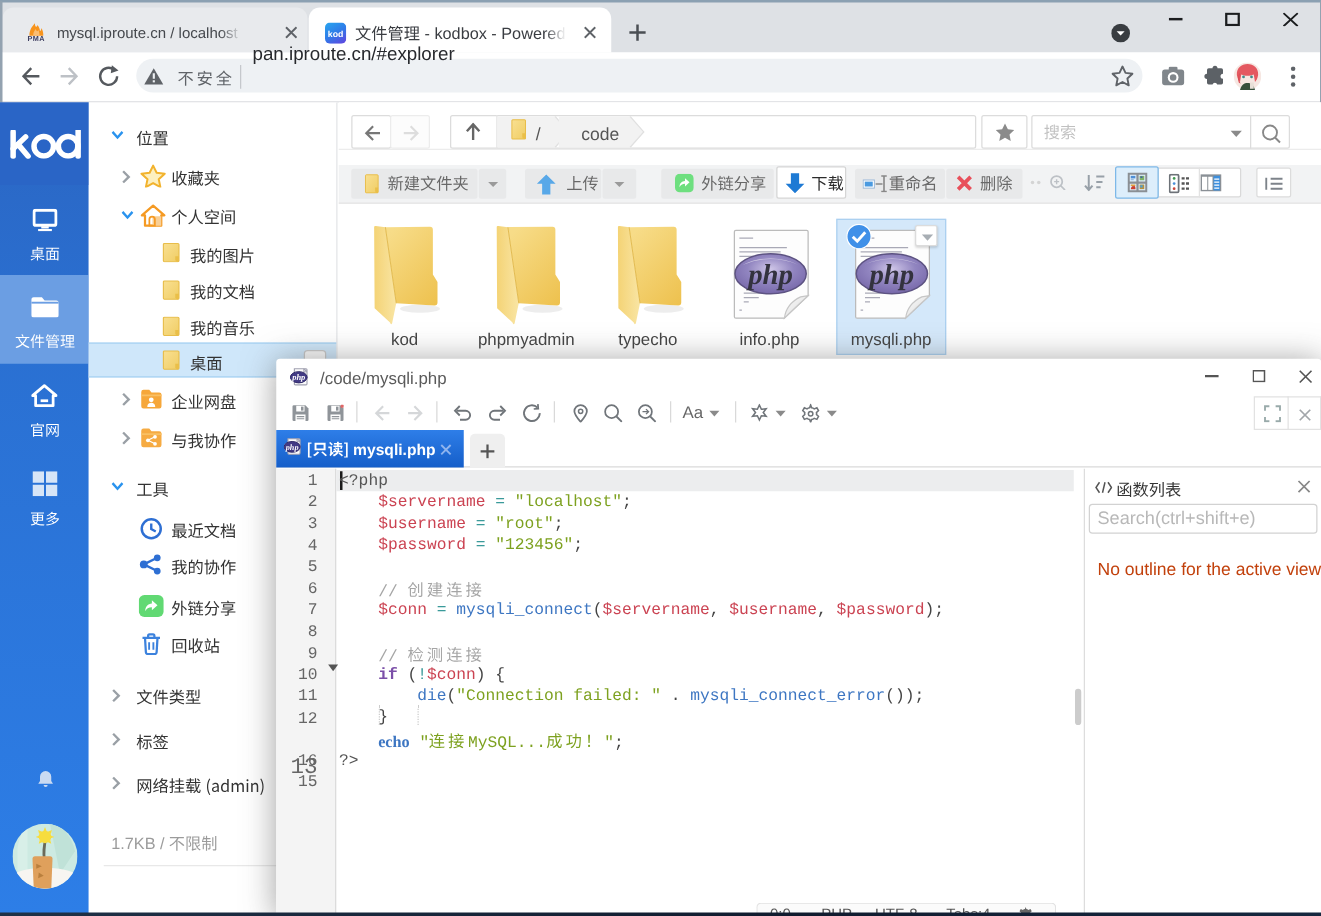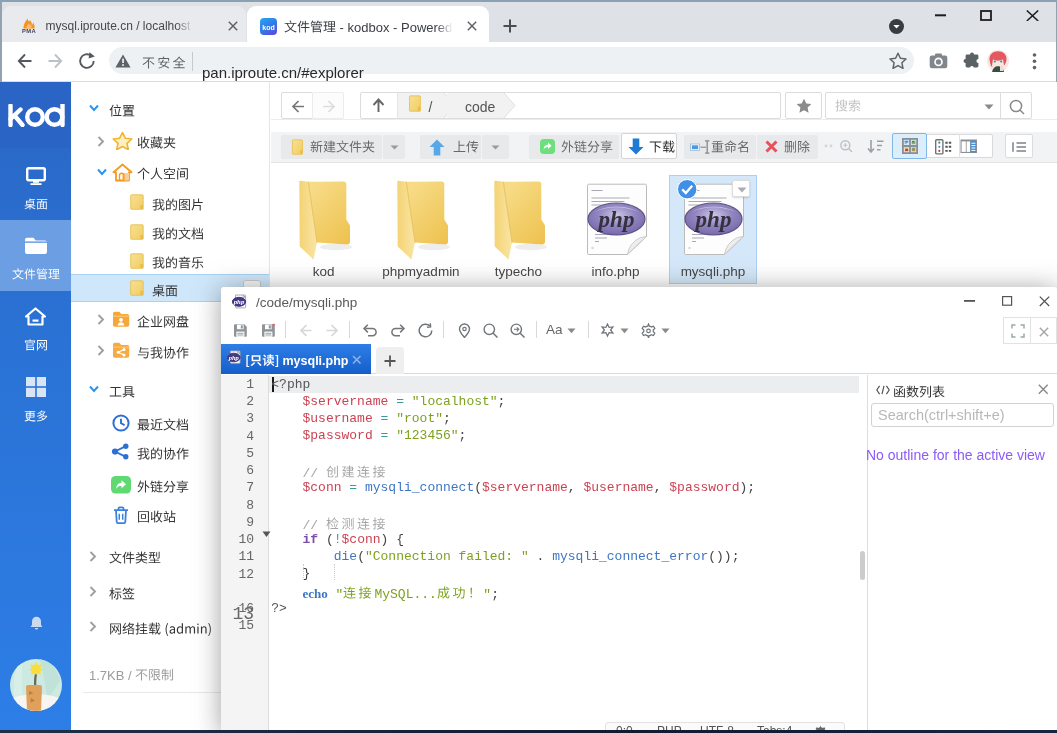--- a/index.html
+++ b/index.html
@@ -75,21 +75,21 @@
     <rect x="7.2" y="10.2" width="1.7" height="1.7" fill="#eef1f4"></rect>
   </svg>
 <div style="position:absolute;left:142px;top:54px;"><svg style="display:inline-block;vertical-align:-3.38px;overflow:visible;" width="45.9" height="16.9" viewBox="0 0 3530.8 1300.0">
       <g fill="#5f6368" transform="translate(0,1040.0) scale(1,-1)">
         <path transform="translate(0.0,0)" d="M559 478C678 398 828 280 899 203L960 261C885 338 733 450 615 526ZM69 770V693H514C415 522 243 353 44 255C60 238 83 208 95 189C234 262 358 365 459 481V-78H540V584C566 619 589 656 610 693H931V770Z"></path>
         <path transform="translate(1176.9,0)" d="M414 823C430 793 447 756 461 725H93V522H168V654H829V522H908V725H549C534 758 510 806 491 842ZM656 378C625 297 581 232 524 178C452 207 379 233 310 256C335 292 362 334 389 378ZM299 378C263 320 225 266 193 223C276 195 367 162 456 125C359 60 234 18 82 -9C98 -25 121 -59 130 -77C293 -42 429 10 536 91C662 36 778 -23 852 -73L914 -8C837 41 723 96 599 148C660 209 707 285 742 378H935V449H430C457 499 482 549 502 596L421 612C401 561 372 505 341 449H69V378Z"></path>
         <path transform="translate(2353.8,0)" d="M493 851C392 692 209 545 26 462C45 446 67 421 78 401C118 421 158 444 197 469V404H461V248H203V181H461V16H76V-52H929V16H539V181H809V248H539V404H809V470C847 444 885 420 925 397C936 419 958 445 977 460C814 546 666 650 542 794L559 820ZM200 471C313 544 418 637 500 739C595 630 696 546 807 471Z"></path>
       </g>
     </svg></div>
 <div style="position:absolute;left:192px;top:52px;width:1px;height:19px;background:#c5c8cc;"></div>
-<div style="position:absolute;left:202px;top:64px;font-size:15px;color:#27292d;">pan.iproute.cn/#explorer</div>
+<div style="position:absolute;left:202px;top:35px;font-size:15px;color:#27292d;">pan.iproute.cn/#explorer</div>
 <svg style="position:absolute;left:889px;top:52px;" width="18" height="18" viewBox="0 0 18 18">
     <path d="M9 1.2 L11.4 6.3 L17 7 L12.9 10.8 L14 16.3 L9 13.6 L4 16.3 L5.1 10.8 L1 7 L6.6 6.3 Z" fill="none" stroke="#5f6368" stroke-width="1.5" stroke-linejoin="round"></path>
   </svg>
 <svg style="position:absolute;left:929px;top:53px;" width="19" height="16" viewBox="0 0 19 16">
     <rect x="0.7" y="2.6" width="17.6" height="12.6" rx="2.2" fill="#80868b"></rect>
     <rect x="6" y="0.4" width="7" height="3.4" rx="1" fill="#80868b"></rect>
     <circle cx="9.5" cy="8.9" r="4.3" fill="#fff"></circle>
     <circle cx="9.5" cy="8.9" r="2.6" fill="#80868b"></circle>
   </svg>
 <svg style="position:absolute;left:963px;top:52px;" width="18" height="18" viewBox="0 0 18 18">
@@ -959,21 +959,21 @@
         <path transform="translate(1000.0,0)" d="M443 821C425 782 393 723 368 688L417 664C443 697 477 747 506 793ZM88 793C114 751 141 696 150 661L207 686C198 722 171 776 143 815ZM410 260C387 208 355 164 317 126C279 145 240 164 203 180C217 204 233 231 247 260ZM110 153C159 134 214 109 264 83C200 37 123 5 41 -14C54 -28 70 -54 77 -72C169 -47 254 -8 326 50C359 30 389 11 412 -6L460 43C437 59 408 77 375 95C428 152 470 222 495 309L454 326L442 323H278L300 375L233 387C226 367 216 345 206 323H70V260H175C154 220 131 183 110 153ZM257 841V654H50V592H234C186 527 109 465 39 435C54 421 71 395 80 378C141 411 207 467 257 526V404H327V540C375 505 436 458 461 435L503 489C479 506 391 562 342 592H531V654H327V841ZM629 832C604 656 559 488 481 383C497 373 526 349 538 337C564 374 586 418 606 467C628 369 657 278 694 199C638 104 560 31 451 -22C465 -37 486 -67 493 -83C595 -28 672 41 731 129C781 44 843 -24 921 -71C933 -52 955 -26 972 -12C888 33 822 106 771 198C824 301 858 426 880 576H948V646H663C677 702 689 761 698 821ZM809 576C793 461 769 361 733 276C695 366 667 468 648 576Z"></path>
         <path transform="translate(2000.0,0)" d="M642 724V164H716V724ZM848 835V17C848 1 842 -4 826 -4C810 -5 758 -5 703 -3C713 -24 725 -56 728 -76C805 -76 853 -74 882 -63C912 -51 924 -29 924 18V835ZM181 302C232 267 294 218 333 181C265 85 178 17 79 -22C95 -37 115 -66 124 -85C336 10 491 205 541 552L495 566L482 563H257C273 611 287 662 299 714H571V786H61V714H224C189 561 133 419 53 326C70 315 99 290 111 276C158 335 198 409 232 494H459C440 400 411 317 373 247C334 281 273 326 224 357Z"></path>
         <path transform="translate(3000.0,0)" d="M252 -79C275 -64 312 -51 591 38C587 54 581 83 579 104L335 31V251C395 292 449 337 492 385C570 175 710 23 917 -46C928 -26 950 3 967 19C868 48 783 97 714 162C777 201 850 253 908 302L846 346C802 303 732 249 672 207C628 259 592 319 566 385H934V450H536V539H858V601H536V686H902V751H536V840H460V751H105V686H460V601H156V539H460V450H65V385H397C302 300 160 223 36 183C52 168 74 140 86 122C142 142 201 170 258 203V55C258 15 236 -2 219 -11C231 -27 247 -61 252 -79Z"></path>
       </g>
     </svg></div>
 <svg style="position:absolute;left:1038px;top:384px;" width="10.5" height="10.5" viewBox="0 0 10.5 10.5">
     <path d="M0.8 0.8 L9.7 9.7 M9.7 0.8 L0.8 9.7" stroke="#888" stroke-width="1.4"></path>
   </svg>
 <div style="position:absolute;left:871px;top:402.5px;width:183px;height:24.5px;background:#fff;border:1px solid #d2d2d2;border-radius:3px;"></div>
 <div style="position:absolute;left:878px;top:407px;font-size:14.5px;color:#b8b8b8;">Search(ctrl+shift+e)</div>
-<div style="position:absolute;left:866px;top:447px;width:191px;text-align:left;font-size:14px;color:#8b5cf6;">No outline for the active view</div>
+<div style="position:absolute;left:866px;top:447px;width:191px;text-align:right;font-size:14px;color:#c2410c;">No outline for the active view</div>
 <div style="position:absolute;left:604.5px;top:722px;width:240px;height:11px;background:#fbfbfb;border:1px solid #e2e2e2;border-bottom:none;border-radius:4px 4px 0 0;"></div>
 <div style="position:absolute;font-size:12px;color:#555;top:723.5px;left:616px;">0:0</div>
 <div style="position:absolute;font-size:12px;color:#555;top:723.5px;left:657px;">PHP</div>
 <div style="position:absolute;font-size:12px;color:#555;top:723.5px;left:700px;">UTF-8</div>
 <div style="position:absolute;font-size:12px;color:#555;top:723.5px;left:757px;">Tabs:4</div>
 <svg style="position:absolute;left:815px;top:725px;" width="11" height="11" viewBox="0 0 11 11">
     <path d="M5.5 0.5 L6.1 2.2 a3.5 3.5 0 0 1 1.6 0.7 L9.4 2.2 L10.4 4 L9.1 5.2 a3.5 3.5 0 0 1 0 1.3 L10.4 7.7 L9.4 9.5 L7.7 8.9 a3.5 3.5 0 0 1 -1.6 0.7 L5.5 11.2 L4.9 9.6 a3.5 3.5 0 0 1 -1.6 -0.7 L1.6 9.5 L0.6 7.7 L1.9 6.5 a3.5 3.5 0 0 1 0 -1.3 L0.6 4 L1.6 2.2 L3.3 2.9 A3.5 3.5 0 0 1 4.9 2.2 Z" fill="#666"></path>
   </svg>
 <div style="position:absolute;left:0;top:730px;width:1057px;height:3px;background:linear-gradient(90deg,#1f3147 0%,#101b2e 60%,#15273f 100%);"></div>
 </body></html>

